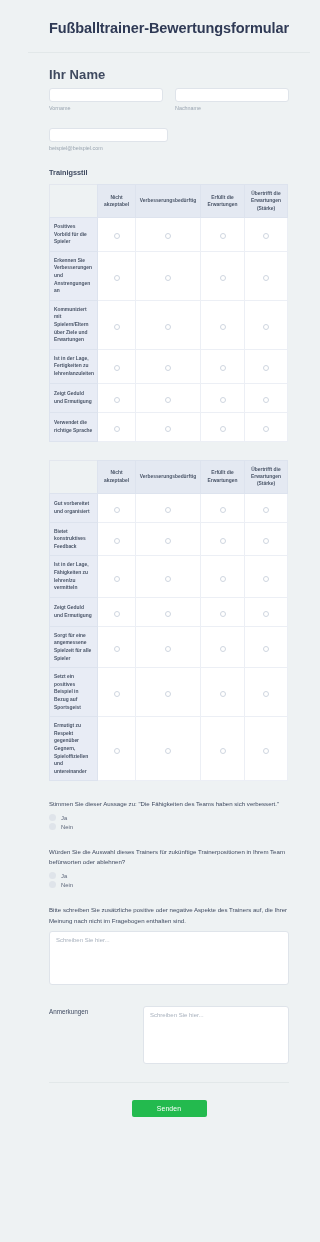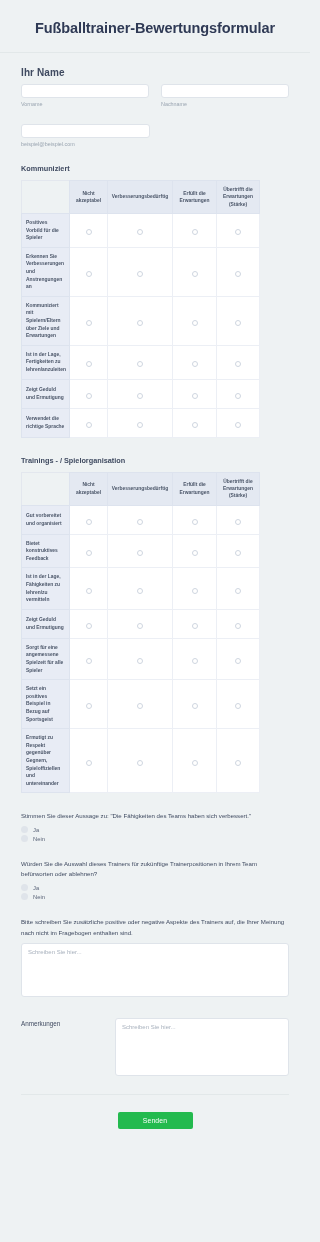--- a/index.html
+++ b/index.html
@@ -4,39 +4,39 @@
 <style>
   * { box-sizing: border-box; }
   html, body { margin:0; padding:0; }
   body {
     width:310px; height:1242px;
     background:#eef2f3;
     font-family:"Liberation Sans", sans-serif;
     color:#3b4252;
     overflow:hidden;
   }
-  .page { width:310px; height:1242px; position:relative; background:#eef2f3; }
+  .page { width:310px; height:1242px; position:relative; background:#eef2f3;padding-left:28px; }
 
   .form-header {
     padding:20px 10px 16px 10px;
     text-align:center;
     border-bottom:1px solid #e2e8e9;
   }
   .form-title {
     font-size:14.5px;
     font-weight:bold;
     color:#2f3a55;
     letter-spacing:-0.1px;
   }
 
   .body-wrap { padding:14px 21px 0 21px; }
 
   .field-block { margin-bottom:17px; }
   .field-label {
-    font-size:10px;
+    font-size:13px;
     color:#3f4a60;
     margin-bottom:6px;
     font-weight:600;
     letter-spacing:.1px;
   }
   .inputs-row { display:flex; gap:12px; }
   .inp {
     background:#fff;
     border:1px solid #dfe4ea;
     border-radius:3px;
@@ -204,21 +204,21 @@
         <div style="flex:1 1 0; max-width:129px;"></div>
       </div>
       <div class="sub-row">
         <div class="sub-label half">beispiel@beispiel.com</div>
       </div>
     </div>
 
 
 
     <div class="matrix-block">
-      <div class="section-title">Kommuniziert</div>
+      <div class="section-title">Trainigsstil</div>
       <table class="matrix">
         <colgroup>
             <col class="c0">
             <col class="c1">
             <col class="c2">
             <col class="c3">
             <col class="c4">
           </colgroup>
         <thead>
           <tr>
@@ -270,21 +270,20 @@
               <td class="cell"><span class="radio-o"></span></td>
               <td class="cell"><span class="radio-o"></span></td>
               <td class="cell"><span class="radio-o"></span></td>
               <td class="cell"><span class="radio-o"></span></td>
             </tr>
           </tbody>
       </table>
     </div>
 
     <div class="matrix-block">
-      <div class="section-title">Trainings - / Spielorganisation</div>
       <table class="matrix">
         <colgroup>
             <col class="c0">
             <col class="c1">
             <col class="c2">
             <col class="c3">
             <col class="c4">
           </colgroup>
         <thead>
           <tr>

